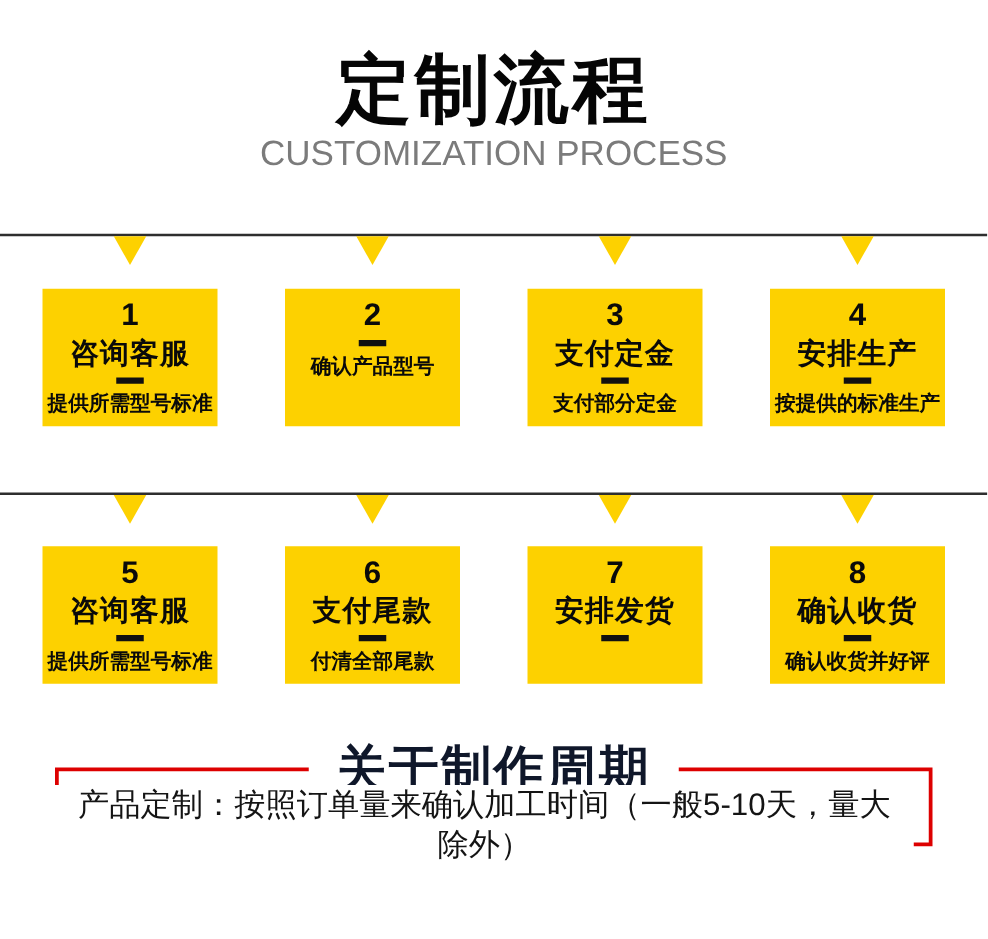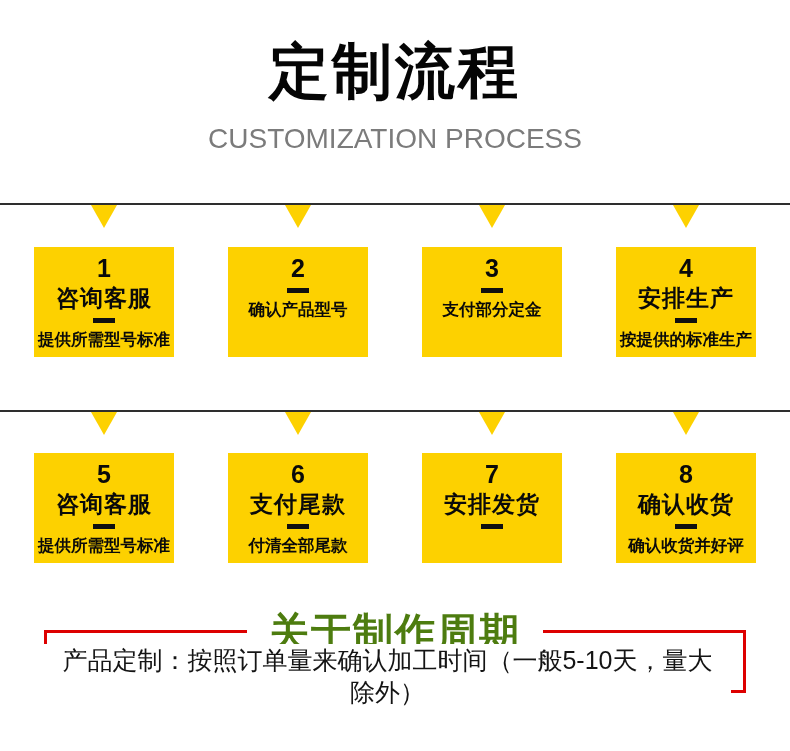--- a/index.html
+++ b/index.html
@@ -16,21 +16,21 @@
   
   .header { padding-top: 40px; text-align: center; }
   .header-title {
     font-size: 60px;
     font-weight: bold;
     line-height: 1.08;
     letter-spacing: 3px;
     color: #050505;
   }
   .header-subtitle {
-    margin-top: 18px;
+    margin-top: 2px;
     font-size: 28px;
     line-height: 1.15;
     color: #7b7b7b;
   }
   
   .divider {
     height: 2px;
     background: #2e2e2e;
     width: 100%;
   }
@@ -105,21 +105,21 @@
     text-align: center;
   }
   .cycle-title-row span {
     display: inline-block;
     background: #ffffff;
     padding: 0 22px;
     font-size: 40px;
     font-weight: bold;
     line-height: 42px;
     letter-spacing: 2px;
-    color: #4d7c0f;
+    color: #0f172a;
   }
   .cycle-note-row {
     position: absolute;
     bottom: -15px; left: 0; right: 15px;
     text-align: center;
   }
   .cycle-note-row span {
     display: inline-block;
     background: #ffffff;
     padding: 0 10px;
@@ -160,20 +160,21 @@
       <div class="step-dash"></div>
       <div class="step-sub">提供所需型号标准</div>
     </div>
     <div class="step-box">
       <div class="step-num">2</div>
       <div class="step-dash"></div>
       <div class="step-sub">确认产品型号</div>
     </div>
     <div class="step-box">
       <div class="step-num">3</div>
+      <div class="step-title">支付定金</div>
       <div class="step-dash"></div>
       <div class="step-sub">支付部分定金</div>
     </div>
     <div class="step-box">
       <div class="step-num">4</div>
       <div class="step-title">安排生产</div>
       <div class="step-dash"></div>
       <div class="step-sub">按提供的标准生产</div>
     </div>
   </div>

